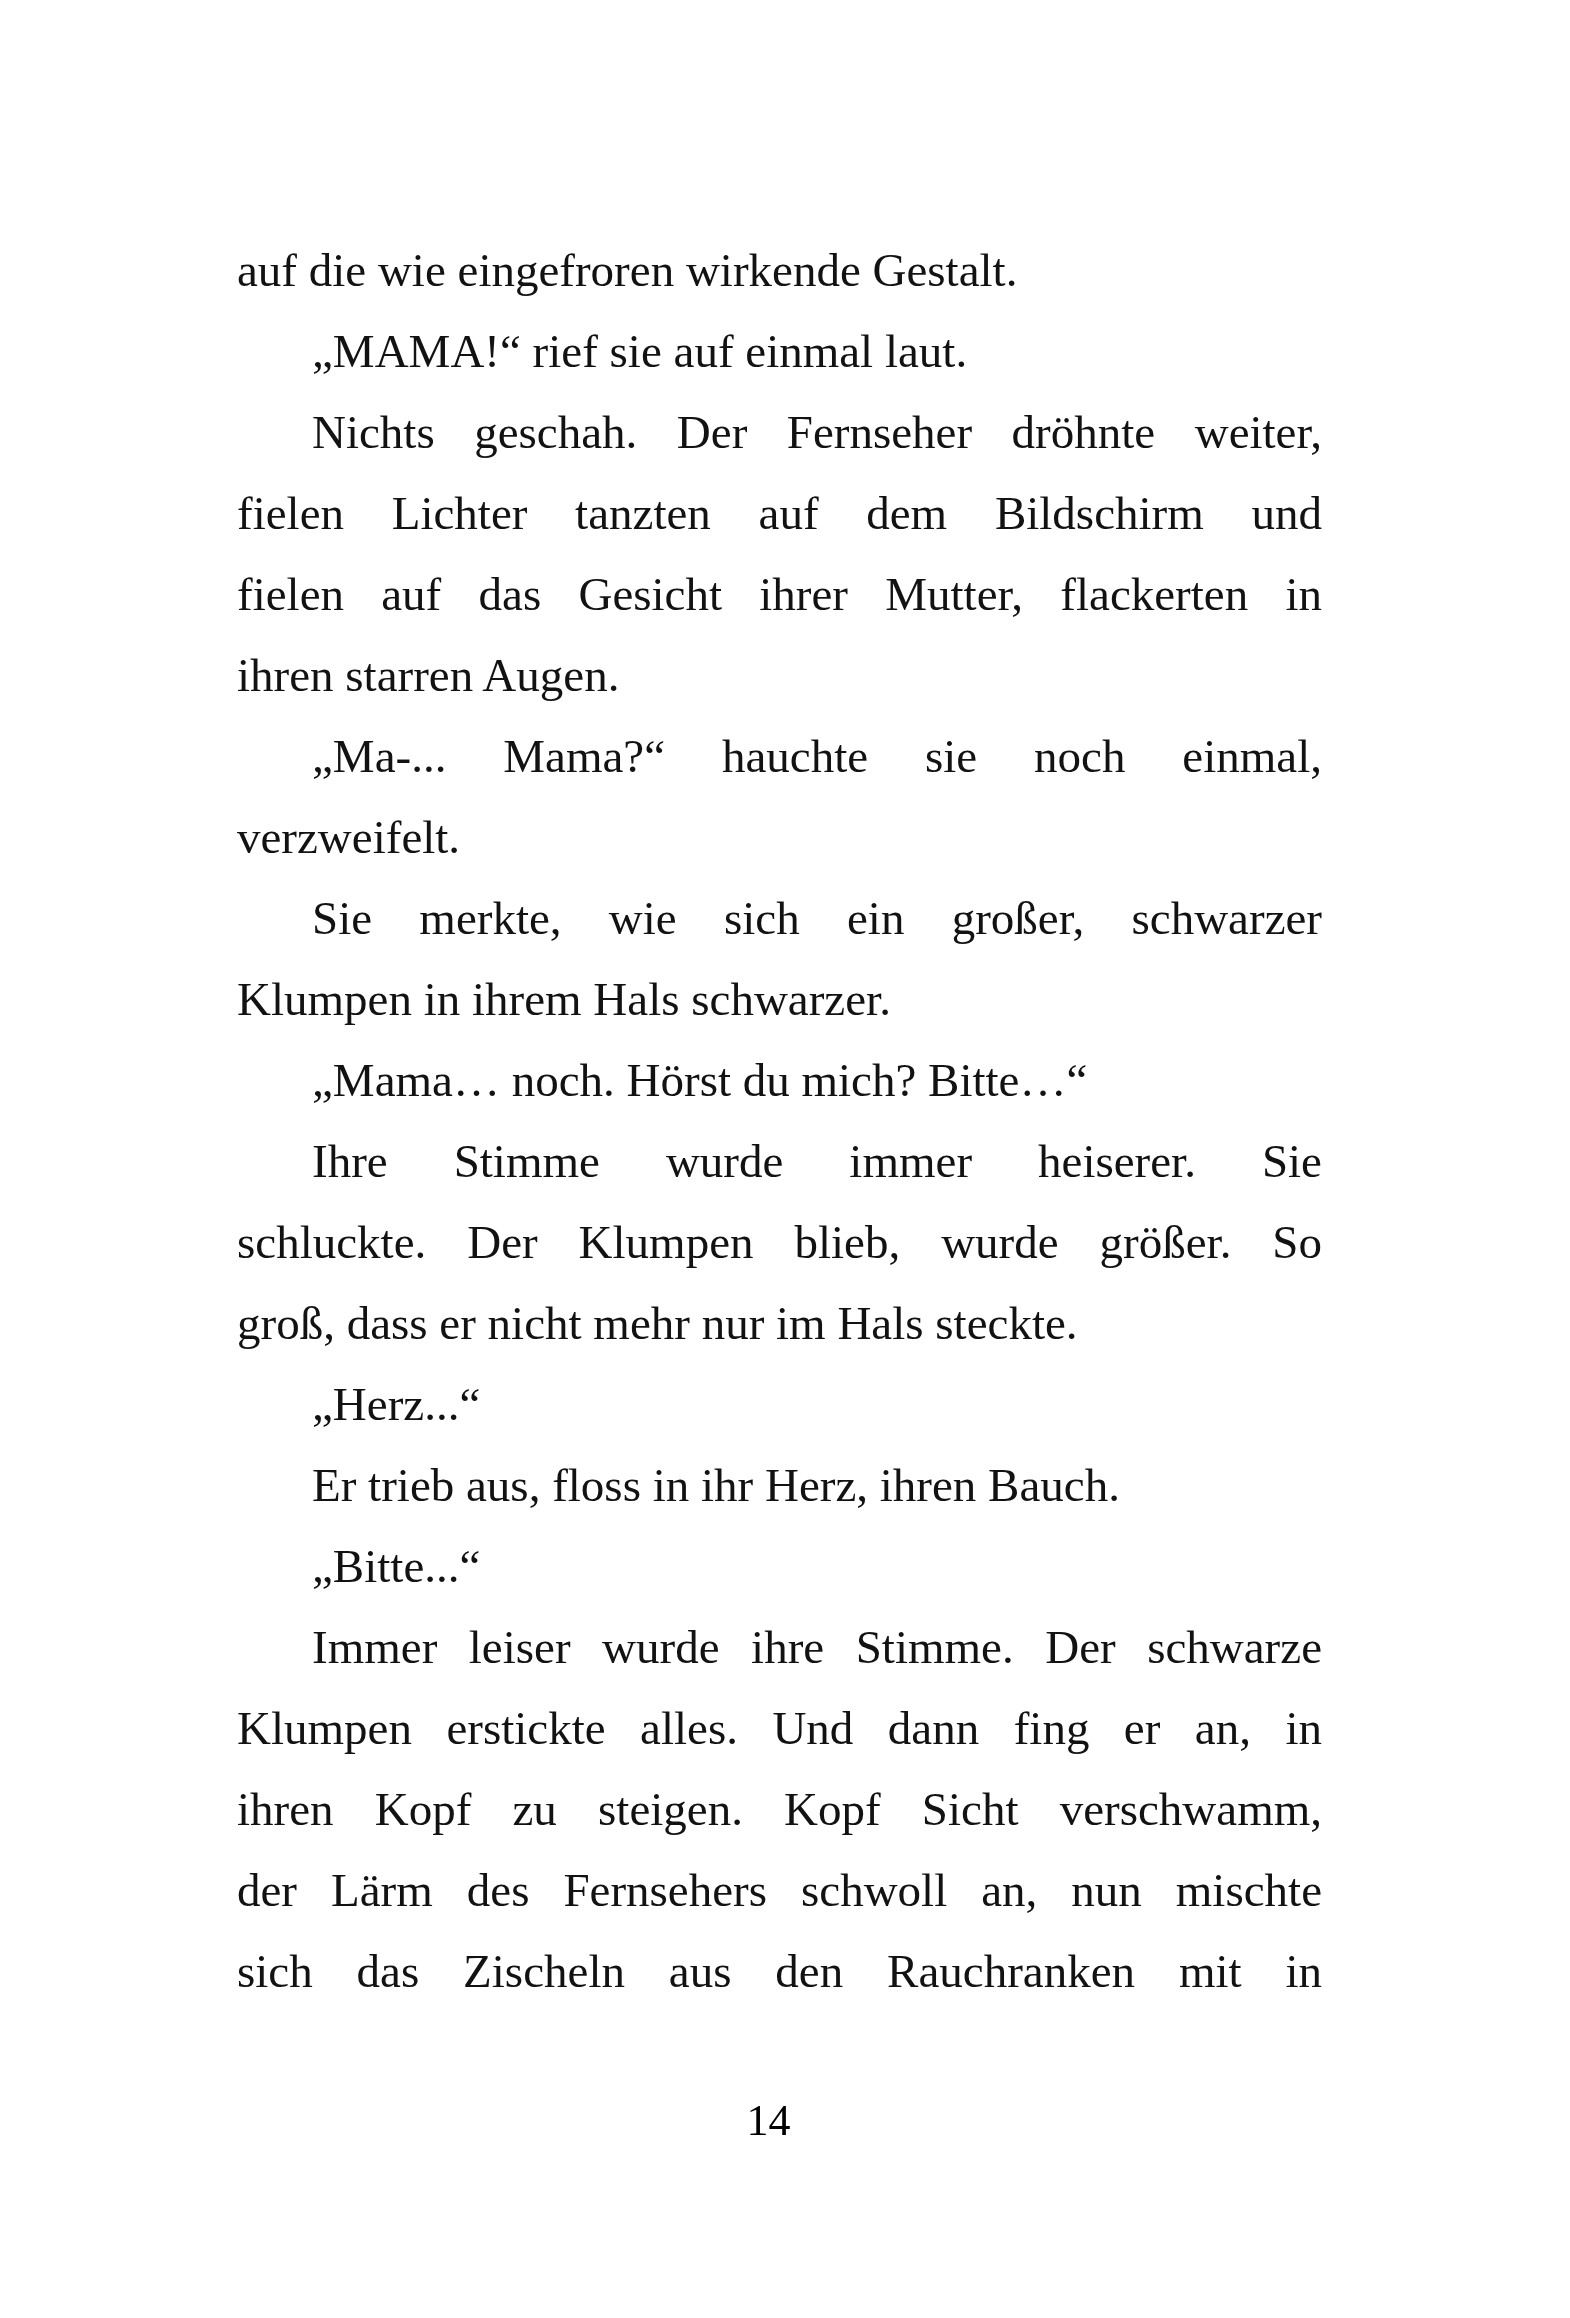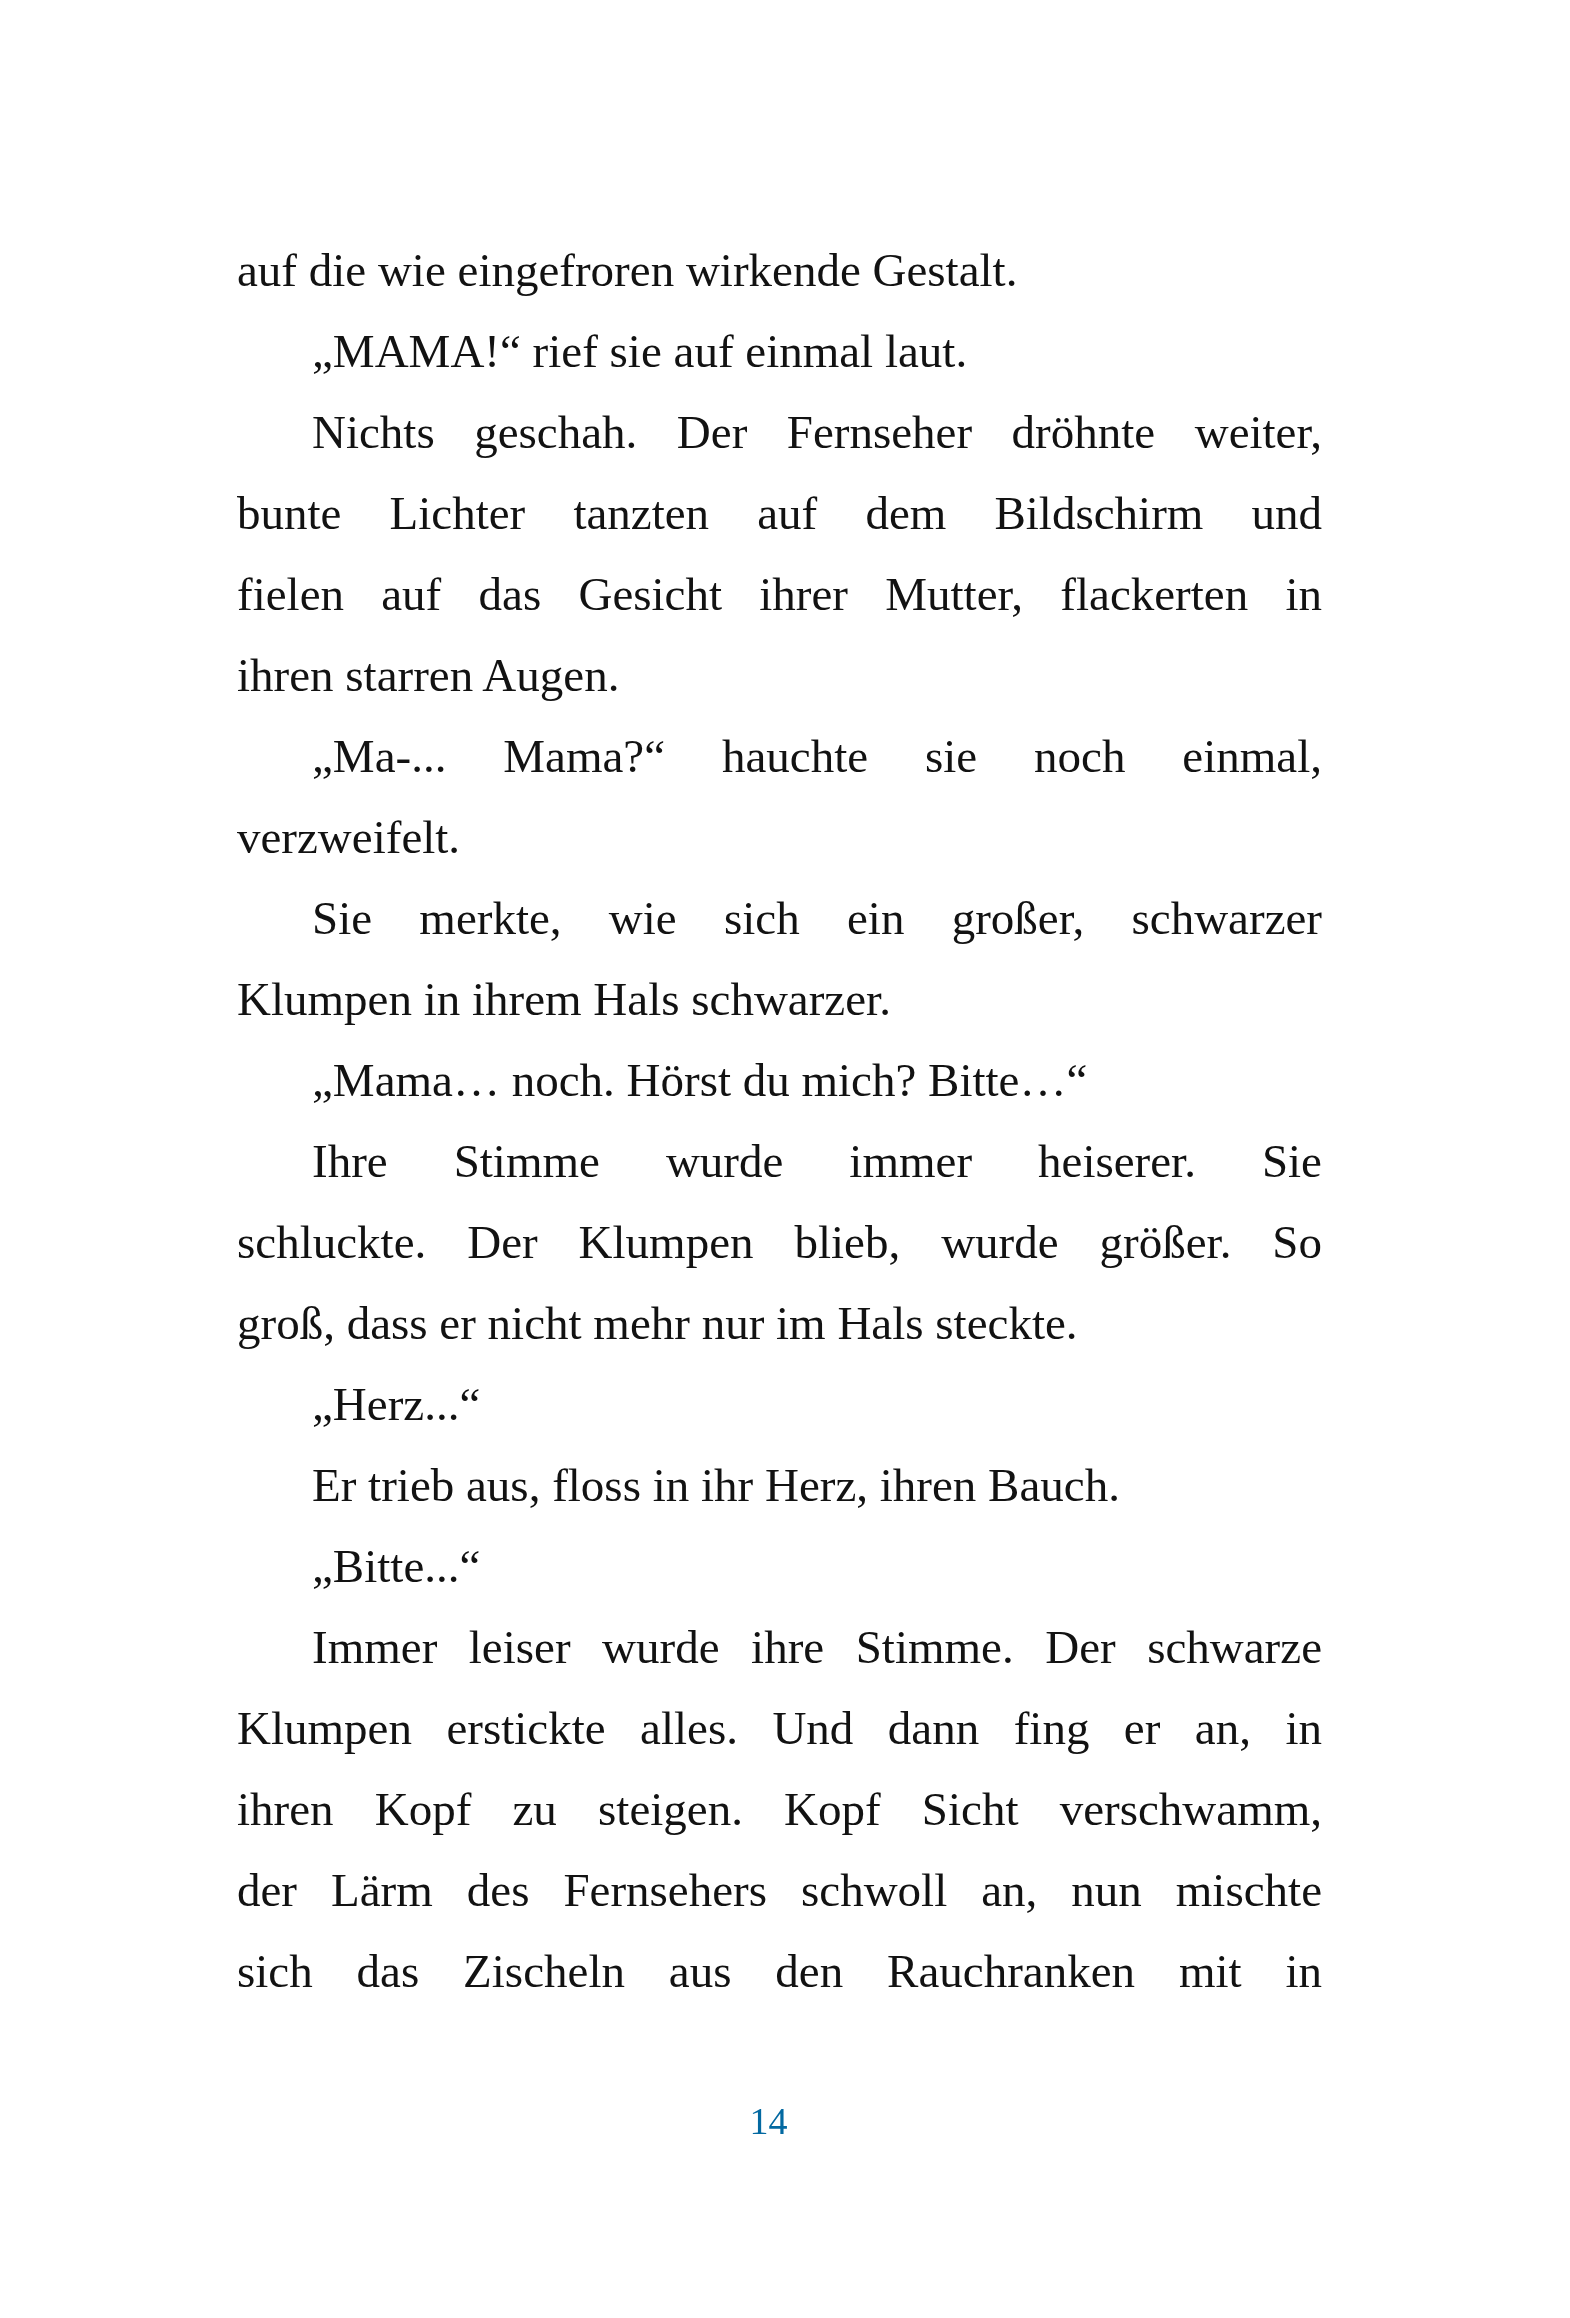--- a/index.html
+++ b/index.html
@@ -35,34 +35,34 @@
   }
   .line.indent {
     text-indent: 75px;
   }
   .page-number {
     position: absolute;
     left: 0;
     top: 2095px;
     width: 100%;
     text-align: center;
-    font-size: 38px;
+    font-size: 44px;
     line-height: 52px;
-    color: #0369a1;
+    color: #000000;
   }
 </style>
 </head>
 <body>
 
 <div class="page">
   <main class="text-block">
       <div class="line">auf die wie eingefroren wirkende Gestalt.</div>
       <div class="line indent">„MAMA!“ rief sie auf einmal laut.</div>
       <div class="line indent full">Nichts geschah. Der Fernseher dröhnte weiter,</div>
-      <div class="line full">bunte Lichter tanzten auf dem Bildschirm und</div>
+      <div class="line full">fielen Lichter tanzten auf dem Bildschirm und</div>
       <div class="line full">fielen auf das Gesicht ihrer Mutter, flackerten in</div>
       <div class="line">ihren starren Augen.</div>
       <div class="line indent full">„Ma-... Mama?“ hauchte sie noch einmal,</div>
       <div class="line">verzweifelt.</div>
       <div class="line indent full">Sie merkte, wie sich ein großer, schwarzer</div>
       <div class="line">Klumpen in ihrem Hals schwarzer.</div>
       <div class="line indent">„Mama… noch. Hörst du mich? Bitte…“</div>
       <div class="line indent full">Ihre Stimme wurde immer heiserer. Sie</div>
       <div class="line full">schluckte. Der Klumpen blieb, wurde größer. So</div>
       <div class="line">groß, dass er nicht mehr nur im Hals steckte.</div>

